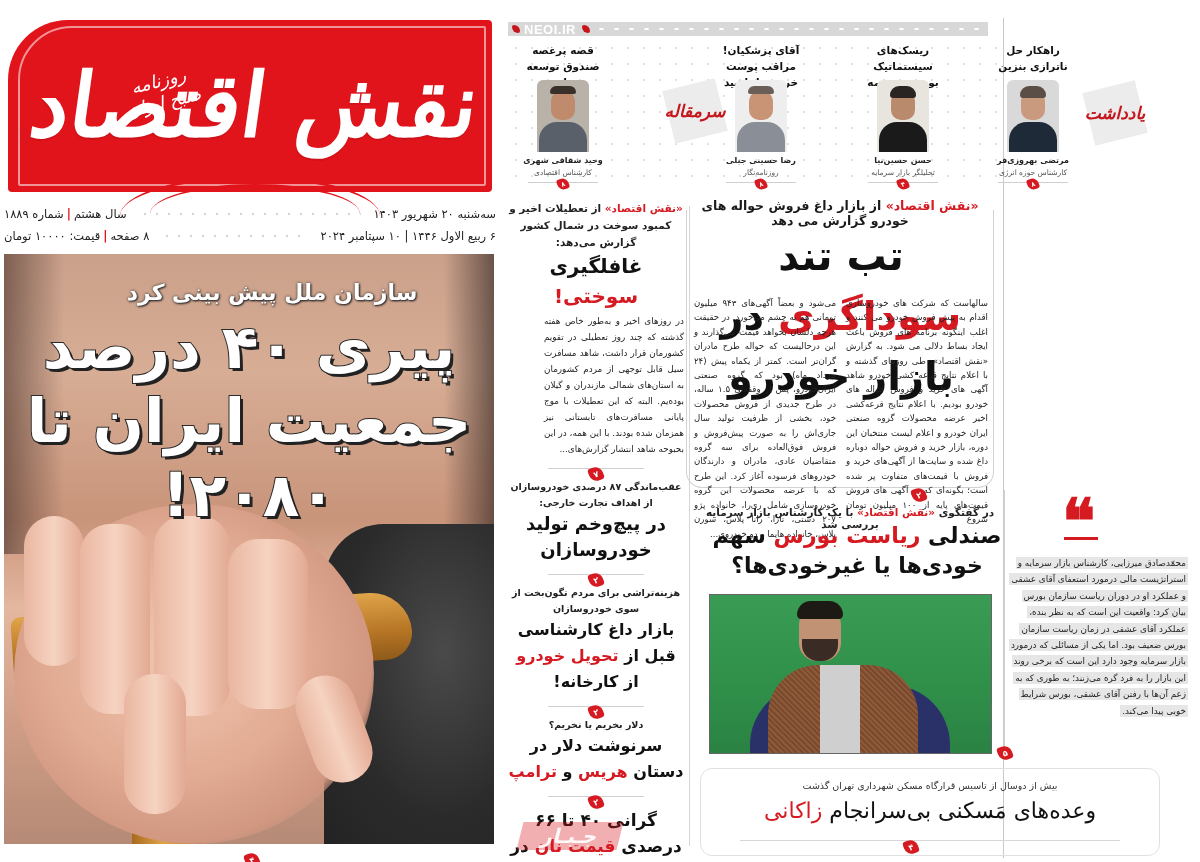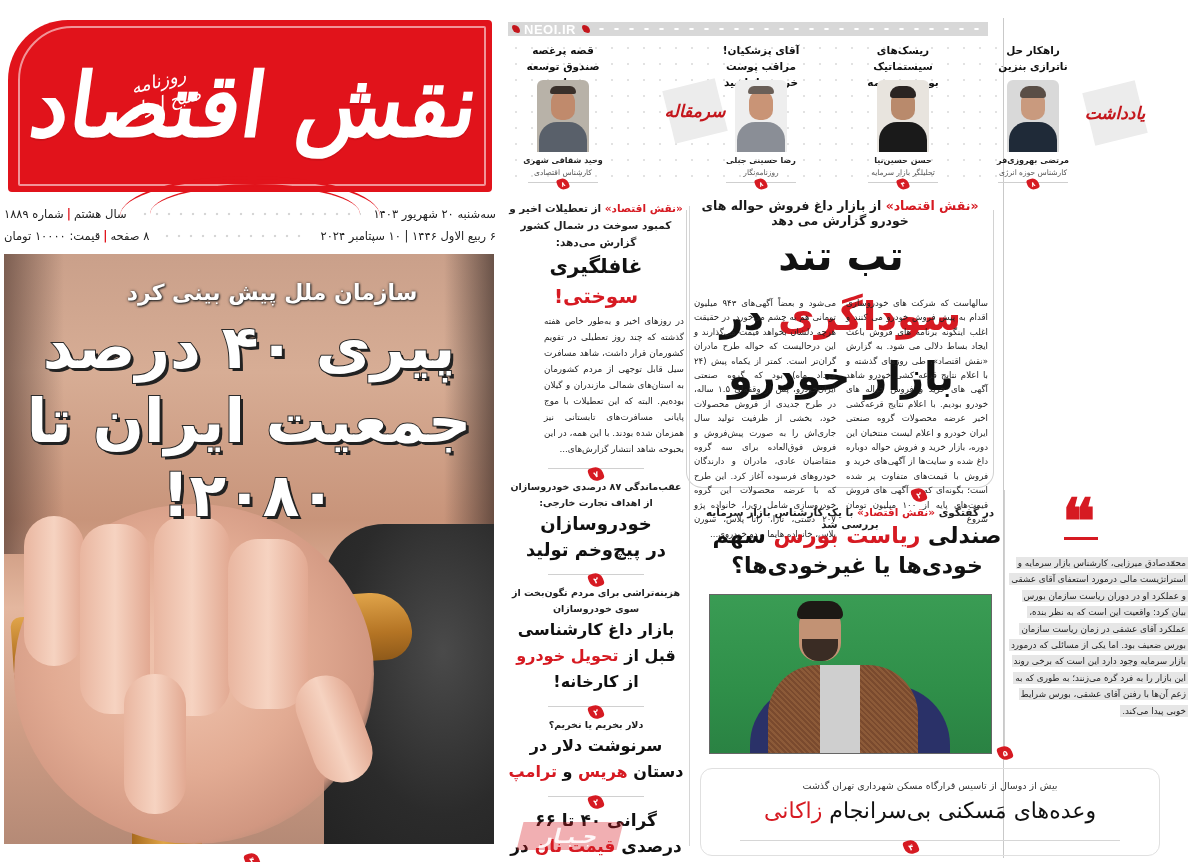--- a/index.html
+++ b/index.html
@@ -287,22 +287,22 @@
     </div>
     <div class="hl" style="font-size:20px;line-height:30px;">
       <span>غافلگیری </span><span class="red">سوختی!</span>
     </div>
     <div class="body">در روزهای اخیر و به‌طور خاص هفته گذشته که چند روز تعطیلی در تقویم کشورمان قرار داشت، شاهد مسافرت سیل قابل توجهی از مردم کشورمان به استان‌های شمالی مازندران و گیلان بوده‌یم. البته که این تعطیلات با موج پایانی مسافرت‌های تابستانی نیز همزمان شده بودند. با این همه، در این بحبوحه شاهد انتشار گزارش‌های...</div>
     <div class="sep"><span class="page-tag">۷</span></div>
   </div>
 
   <div class="item">
     <div class="kicker-sm">عقب‌ماندگی ۸۷ درصدی خودروسازان از اهداف تجارت خارجی:</div>
+    <div class="hl">در پیچ‌وخم تولید</div>
     <div class="hl red">خودروسازان</div>
-    <div class="hl">در پیچ‌وخم تولید</div>
     <div class="sep"><span class="page-tag">۲</span></div>
   </div>
 
   <div class="item">
     <div class="kicker-sm">هزینه‌تراشی برای مردم تگون‌بخت از سوی خودروسازان</div>
     <div class="hl" style="font-size:16px;line-height:26px;">
       <span>بازار داغ کارشناسی قبل از </span><span class="red">تحویل خودرو</span><span> از کارخانه!</span>
     </div>
     <div class="sep"><span class="page-tag">۲</span></div>
   </div>

